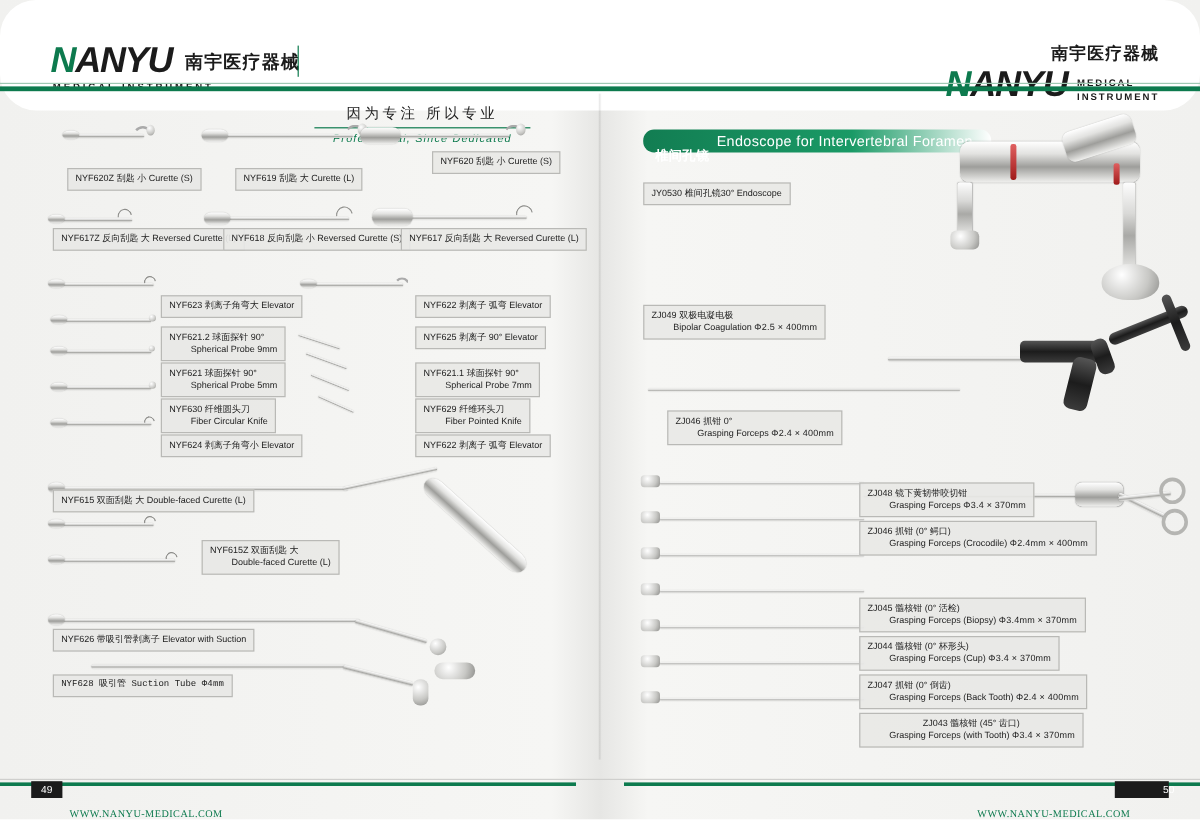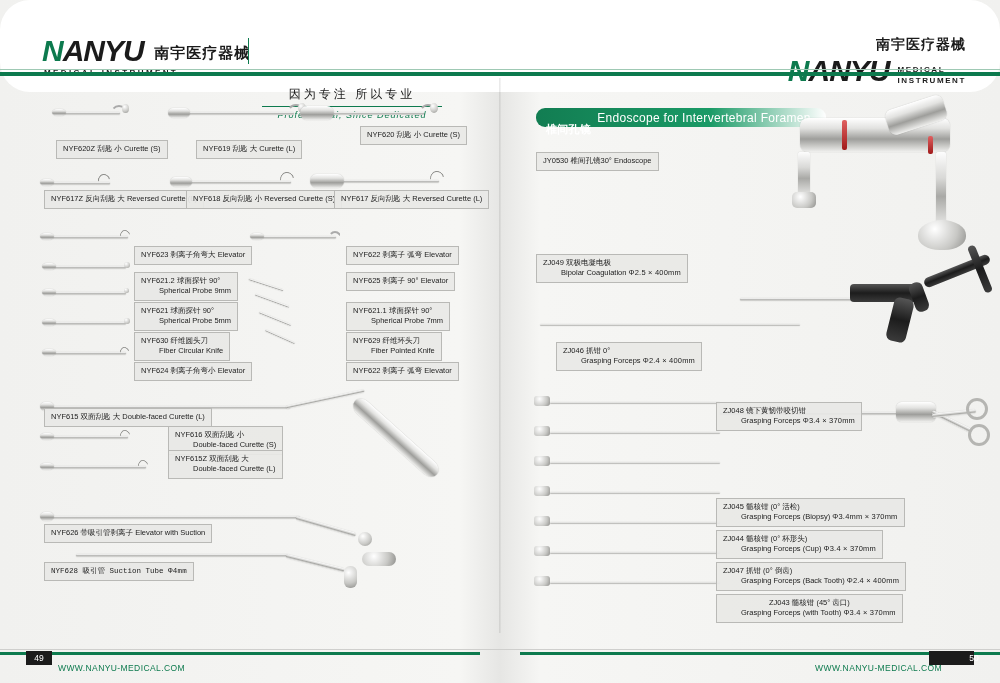--- a/index.html
+++ b/index.html
@@ -155,21 +155,21 @@
     position: absolute; right: 0; bottom: 28px; width: 480px; height: 3px; background: #0d7a4e;
   }
   .pagenum {
     position: absolute; bottom: 18px; width: 26px; height: 14px;
     background: #1b1b1b; color: #fff; font-size: 8.5px;
     display: flex; align-items: center; justify-content: center;
   }
   .pagenum.left { left: 26px; }
   .pagenum.right { right: 26px; padding-left: 45px; }
   .footurl {
-    position: absolute; bottom: 10px; font-size: 8.5px; color: #0d7a4e; letter-spacing: .4px;
+    position: absolute; bottom: 0; font-size: 8.5px; color: #0d7a4e; letter-spacing: .4px; font-family: Liberation Serif, serif;
   }
   .footurl.left { left: 58px; }
   .footurl.right { right: 58px; }
   .foot-hairline {
     position: absolute; left: 0; bottom: 33px; width: 1000px; height: 1px; background: #cfcfcd;
   }
 </style>
 </head>
 <body>
 
@@ -387,25 +387,20 @@
       <div class="inst" style="left:40px; top:382px;">
         <div class="shaft" style="left:10px; top:6px; width:96px; height:2.5px;"></div>
         <div class="handle" style="left:0px; top:3px; width:14px; height:7px;"></div>
         <div class="tip-hook" style="left:98px; top:0px; width:10px; height:10px;"></div>
       </div>
 
       <div class="label" style="left:44px; top:330px;">
         <span>NYF615</span>
         <span>双面刮匙 大</span>
         <span>Double-faced Curette (L)</span>
-      </div>
-      <div class="label" style="left:168px; top:348px;">
-        <span>NYF616</span>
-        <span>双面刮匙 小</span>
-        <span class="l2">Double-faced Curette (S)</span>
       </div>
       <div class="label" style="left:168px; top:372px;">
         <span>NYF615Z</span>
         <span>双面刮匙 大</span>
         <span class="l2">Double-faced Curette (L)</span>
       </div>
 
       <div class="inst" style="left:40px; top:430px;">
         <div class="shaft" style="left:10px; top:8px; width:250px; height:3px;"></div>
         <div class="handle" style="left:0px; top:4px; width:14px; height:9px;"></div>
@@ -514,20 +509,28 @@
       </div>
 
       <div class="label" style="left:216px; top:324px;">
         <span>ZJ048</span>
         <span>镜下黄韧带咬切钳</span>
         <span class="l2">
           <span>Grasping Forceps</span>
           <span class="dim">Φ3.4 × 370mm</span>
         </span>
       </div>
+      <div class="label" style="left:216px; top:356px;">
+        <span>ZJ046</span>
+        <span>抓钳 (0°  鳄口)</span>
+        <span class="l2">
+          <span>Grasping Forceps (Crocodile)</span>
+          <span class="dim">Φ2.4mm × 400mm</span>
+        </span>
+      </div>
       <div class="label" style="left:216px; top:420px;">
         <span>ZJ045</span>
         <span>髓核钳 (0°  活检)</span>
         <span class="l2">
           <span>Grasping Forceps (Biopsy)</span>
           <span class="dim">Φ3.4mm × 370mm</span>
         </span>
       </div>
       <div class="label" style="left:216px; top:452px;">
         <span>ZJ044</span>

